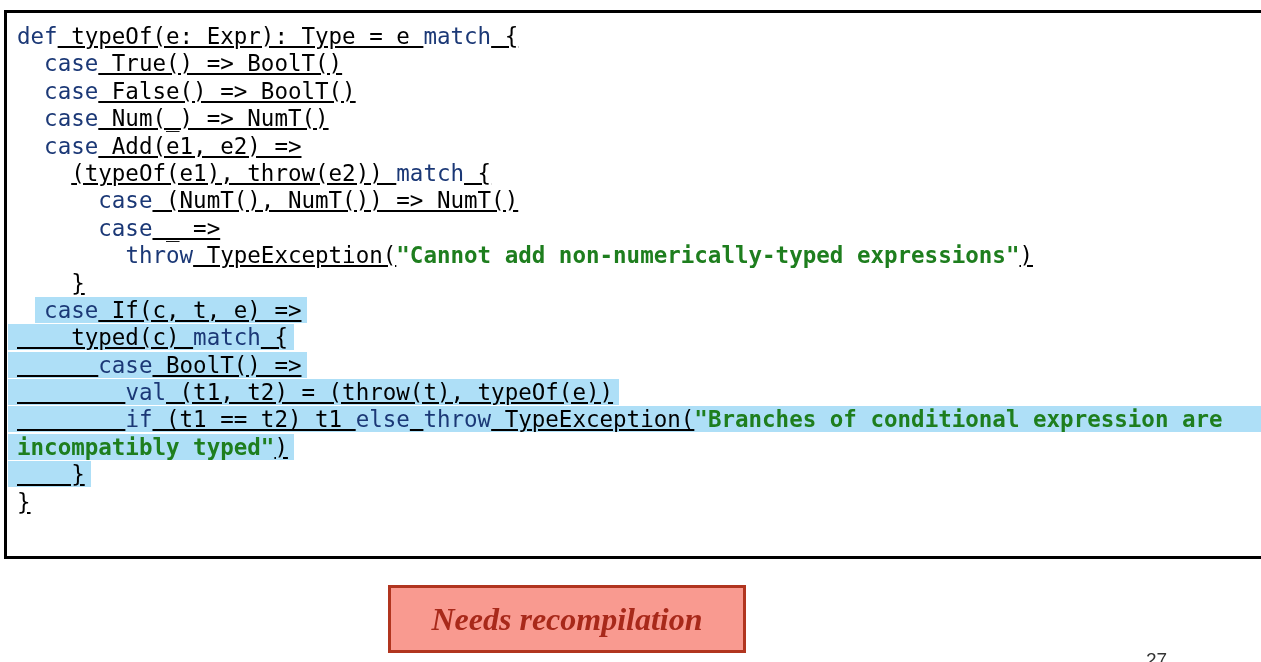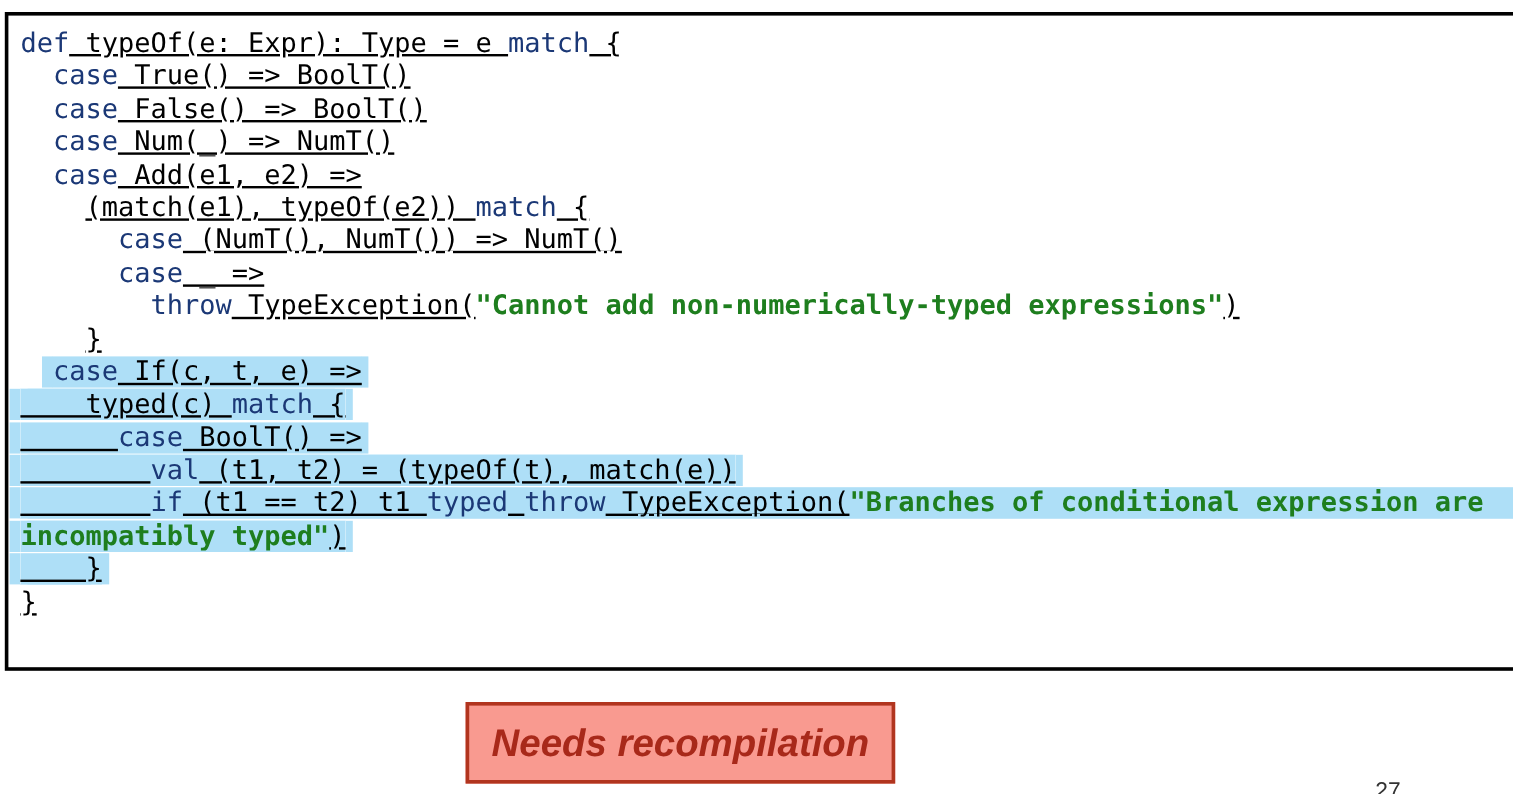--- a/index.html
+++ b/index.html
@@ -49,21 +49,21 @@
   .callout{
     position:absolute;
     left:388px;top:585px;
     width:358px;height:68px;
     box-sizing:border-box;
     border:3px solid var(--callout-border);
     background:var(--callout-bg);
     display:flex;align-items:center;justify-content:center;
   }
   .callout-label{
-    font-family:Liberation Sans, sans-serif;
+    font-family:Liberation Serif, serif;
     font-style:italic;
     font-weight:bold;
     font-size:32px;
     color:var(--callout-text);
   }
   .page-number{
     position:absolute;
     left:1146px;top:650px;
     font-size:19px;line-height:1;
     color:#333333;
@@ -71,30 +71,30 @@
 </style>
 </head>
 <body>
 
 <div class="code-box">
     <div class="line"><span class="kw">def</span><span class="pl"> typeOf(e: Expr): Type = e </span><span class="kw">match</span><span class="pl"> {</span></div>
     <div class="line">  <span class="kw">case</span><span class="pl"> True() =&gt; BoolT()</span></div>
     <div class="line">  <span class="kw">case</span><span class="pl"> False() =&gt; BoolT()</span></div>
     <div class="line">  <span class="kw">case</span><span class="pl"> Num(_) =&gt; NumT()</span></div>
     <div class="line">  <span class="kw">case</span><span class="pl"> Add(e1, e2) =&gt;</span></div>
-    <div class="line">    <span class="pl">(match(e1), typeOf(e2)) </span><span class="kw">match</span><span class="pl"> {</span></div>
+    <div class="line">    <span class="pl">(typeOf(e1), throw(e2)) </span><span class="kw">match</span><span class="pl"> {</span></div>
     <div class="line">      <span class="kw">case</span><span class="pl"> (NumT(), NumT()) =&gt; NumT()</span></div>
     <div class="line">      <span class="kw">case</span><span class="pl"> _ =&gt;</span></div>
     <div class="line">        <span class="kw">throw</span><span class="pl"> TypeException(</span><span class="str">"Cannot add non-numerically-typed expressions"</span><span class="pl">)</span></div>
     <div class="line">    <span class="pl">}</span></div>
     <div class="line">  <span class="hl"><span class="kw">case</span><span class="pl"> If(c, t, e) =&gt;</span></span></div>
     <div class="line"><span class="hl"><span class="pl">    typed(c) </span><span class="kw">match</span><span class="pl"> {</span></span></div>
     <div class="line"><span class="hl"><span class="pl">      </span><span class="kw">case</span><span class="pl"> BoolT() =&gt;</span></span></div>
-    <div class="line"><span class="hl"><span class="pl">        </span><span class="kw">val</span><span class="pl"> (t1, t2) = (typeOf(t), match(e))</span></span></div>
-    <div class="line"><span class="hl ext"><span class="pl">        </span><span class="kw">if</span><span class="pl"> (t1 == t2) t1 </span><span class="kw">typed</span><span class="pl"> </span><span class="kw">throw</span><span class="pl"> TypeException(</span><span class="str">"Branches of conditional expression are</span></span></div>
+    <div class="line"><span class="hl"><span class="pl">        </span><span class="kw">val</span><span class="pl"> (t1, t2) = (throw(t), typeOf(e))</span></span></div>
+    <div class="line"><span class="hl ext"><span class="pl">        </span><span class="kw">if</span><span class="pl"> (t1 == t2) t1 </span><span class="kw">else</span><span class="pl"> </span><span class="kw">throw</span><span class="pl"> TypeException(</span><span class="str">"Branches of conditional expression are</span></span></div>
     <div class="line"><span class="hl"><span class="str">incompatibly typed"</span><span class="pl">)</span></span></div>
     <div class="line"><span class="hl"><span class="pl">    }</span></span></div>
     <div class="line"><span class="pl">}</span></div>
   </div>
 
 <div class="callout">
   <span class="callout-label">Needs recompilation</span>
 </div>
 
 <div class="page-number">27</div>

